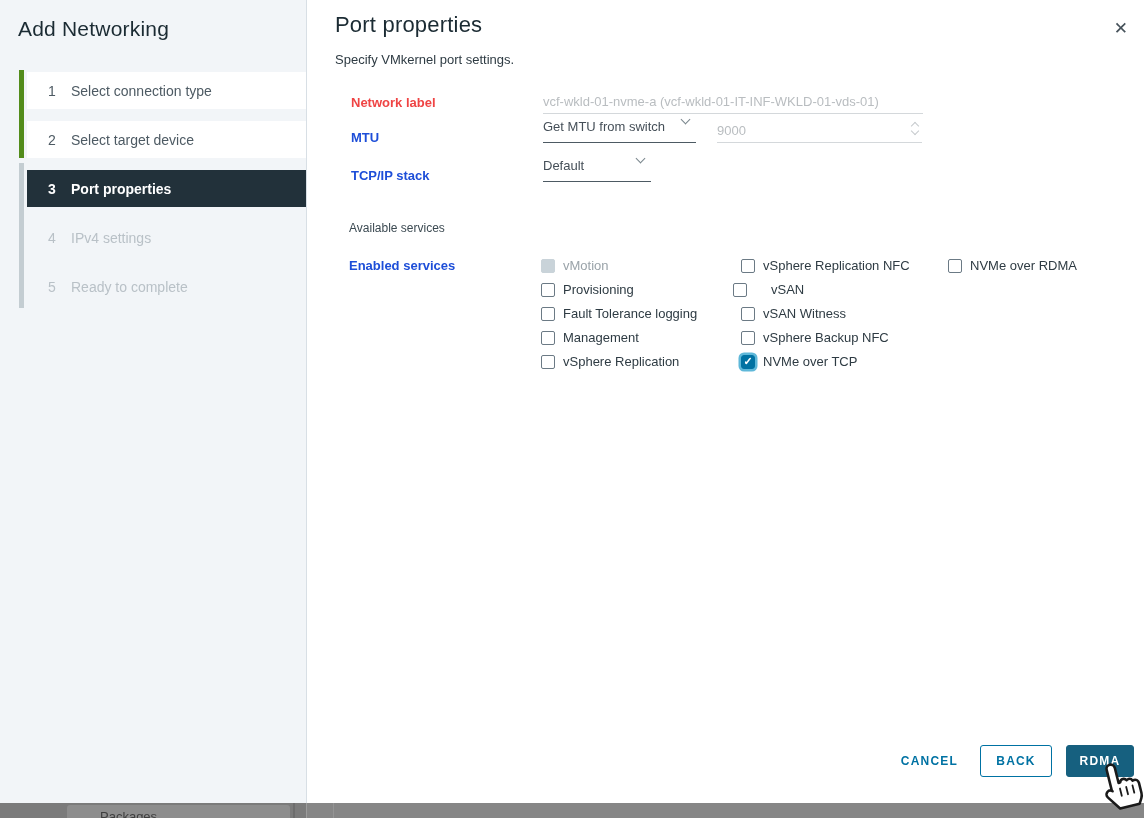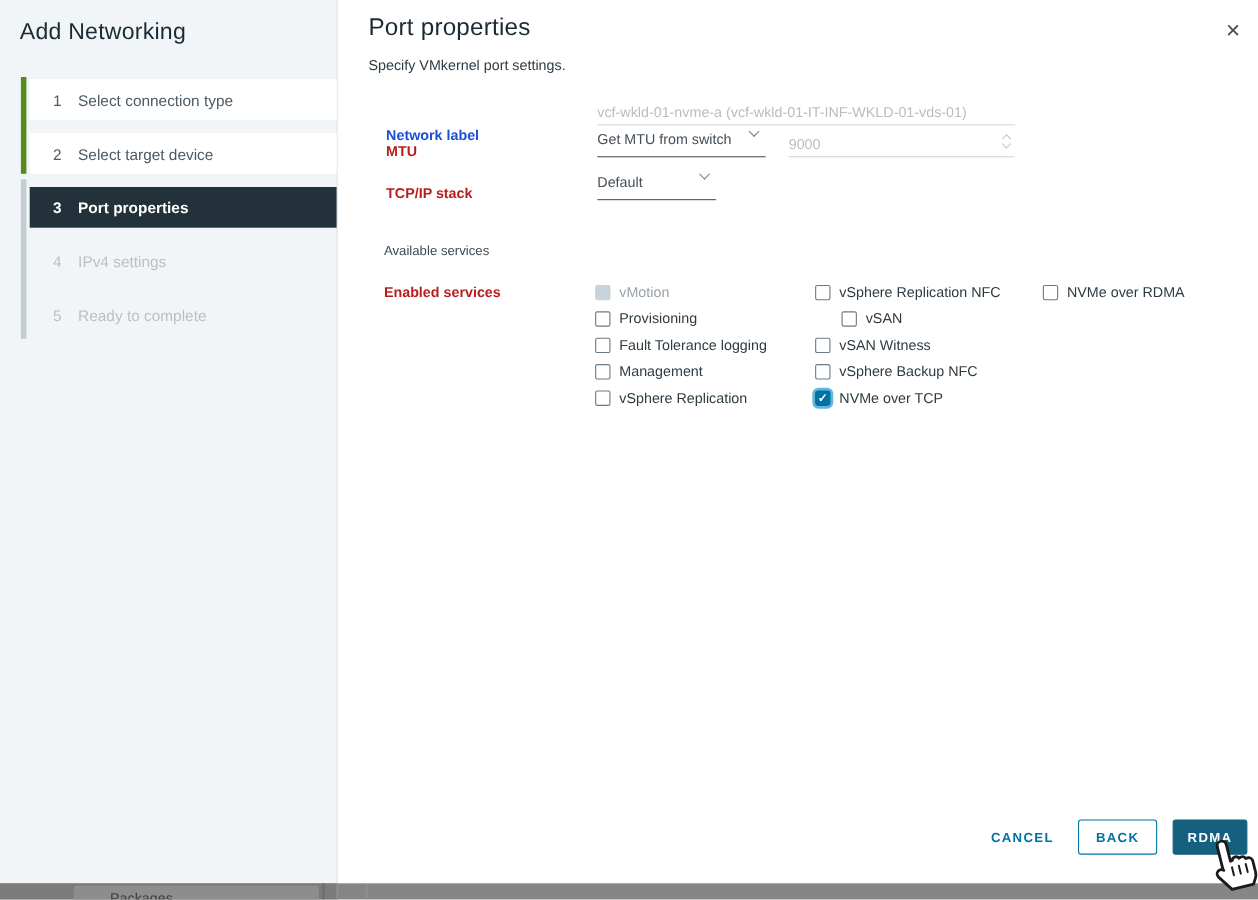--- a/index.html
+++ b/index.html
@@ -24,22 +24,22 @@
   .step.upcoming  { background:transparent; color:#b9c1c7; }
 
   
   .main { position:absolute; left:307px; top:0; width:837px; height:803px; background:#fff; }
   .close-btn { position:absolute; right:14px; top:18px; font-size:17px; color:#46525a;
                cursor:pointer; line-height:1; padding:2px; }
   .page-title { position:absolute; left:28px; top:12px; font-size:22px; font-weight:400;
                 color:#1b2b33; letter-spacing:.2px; }
   .page-subtitle { position:absolute; left:28px; top:52px; font-size:13px; color:#2e3b43; }
 
-  .form-label { position:absolute; left:44px; font-size:13px; font-weight:700; color:#b91c1c; }
-  .form-label.dim { color:#1d4ed8;margin-top:20px; }
+  .form-label { position:absolute; left:44px; font-size:13px; font-weight:700; color:#1d4ed8; }
+  .form-label.dim { color:#ef4444; }
 
   .field { position:absolute; height:24px; font-size:13px; display:flex; }
   .underl { border-bottom:1px solid #4d5a63; }
   .underl-dim { border-bottom:1px solid #d4d8db; }
   .field input { border:none; outline:none; background:transparent; width:100%;
                  font:inherit; color:#b9bdc0; padding:0; }
   .dropdown { justify-content:space-between; cursor:pointer; color:#454f58; padding-right:4px; }
   .chev { width:7px; height:7px; border-right:1.5px solid #7a868d; border-bottom:1.5px solid #7a868d;
           transform:rotate(45deg); margin:-3px 3px 0 10px; flex:0 0 auto; }
   .spinner { position:absolute; right:4px; top:4px; display:flex; flex-direction:column; gap:3px; }
@@ -165,21 +165,21 @@
           <span>Management</span>
         </label>
         <label class="cb-item" style="left: 234px; top: 354px;">
           <span class="cb"></span>
           <span>vSphere Replication</span>
         </label>
         <label class="cb-item" style="left: 434px; top: 258px;">
           <span class="cb"></span>
           <span>vSphere Replication NFC</span>
         </label>
-        <label class="cb-item" style="left: 458px; top: 282px;">
+        <label class="cb-item" style="left: 426px; top: 282px; gap: 16px;">
           <span class="cb"></span>
           <span>vSAN</span>
         </label>
         <label class="cb-item" style="left: 434px; top: 306px;">
           <span class="cb"></span>
           <span>vSAN Witness</span>
         </label>
         <label class="cb-item" style="left: 434px; top: 330px;">
           <span class="cb"></span>
           <span>vSphere Backup NFC</span>

